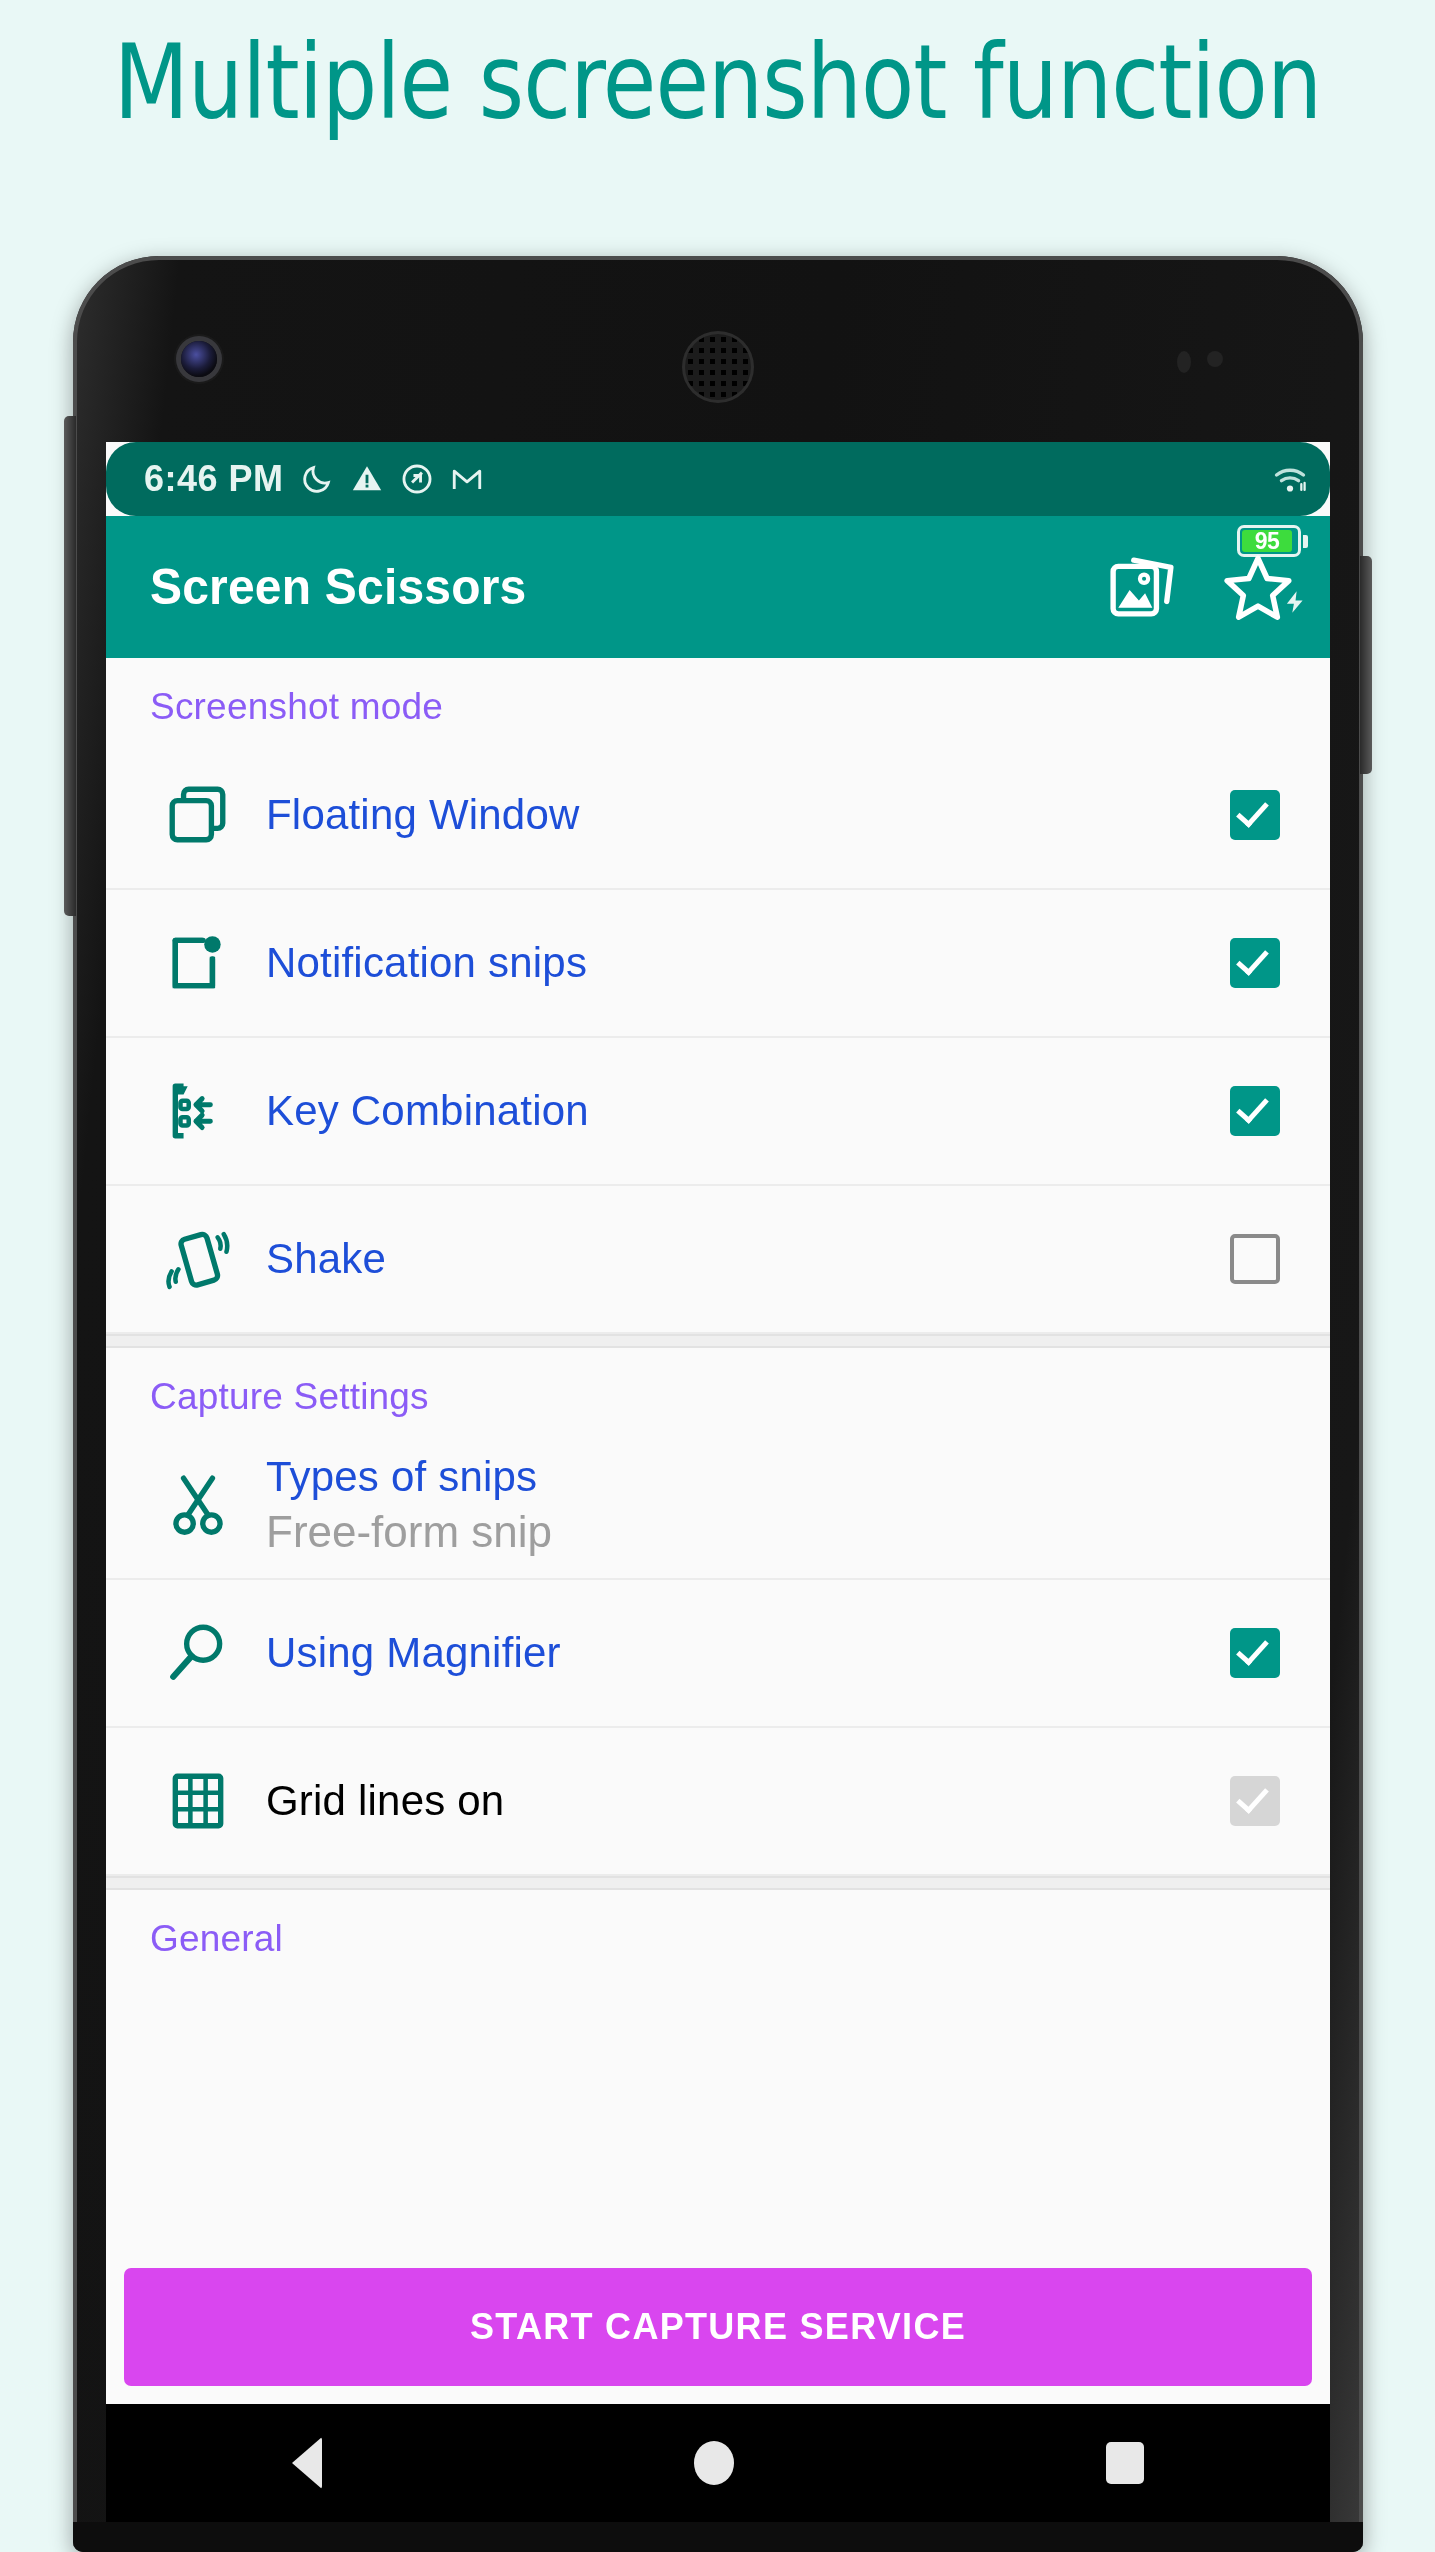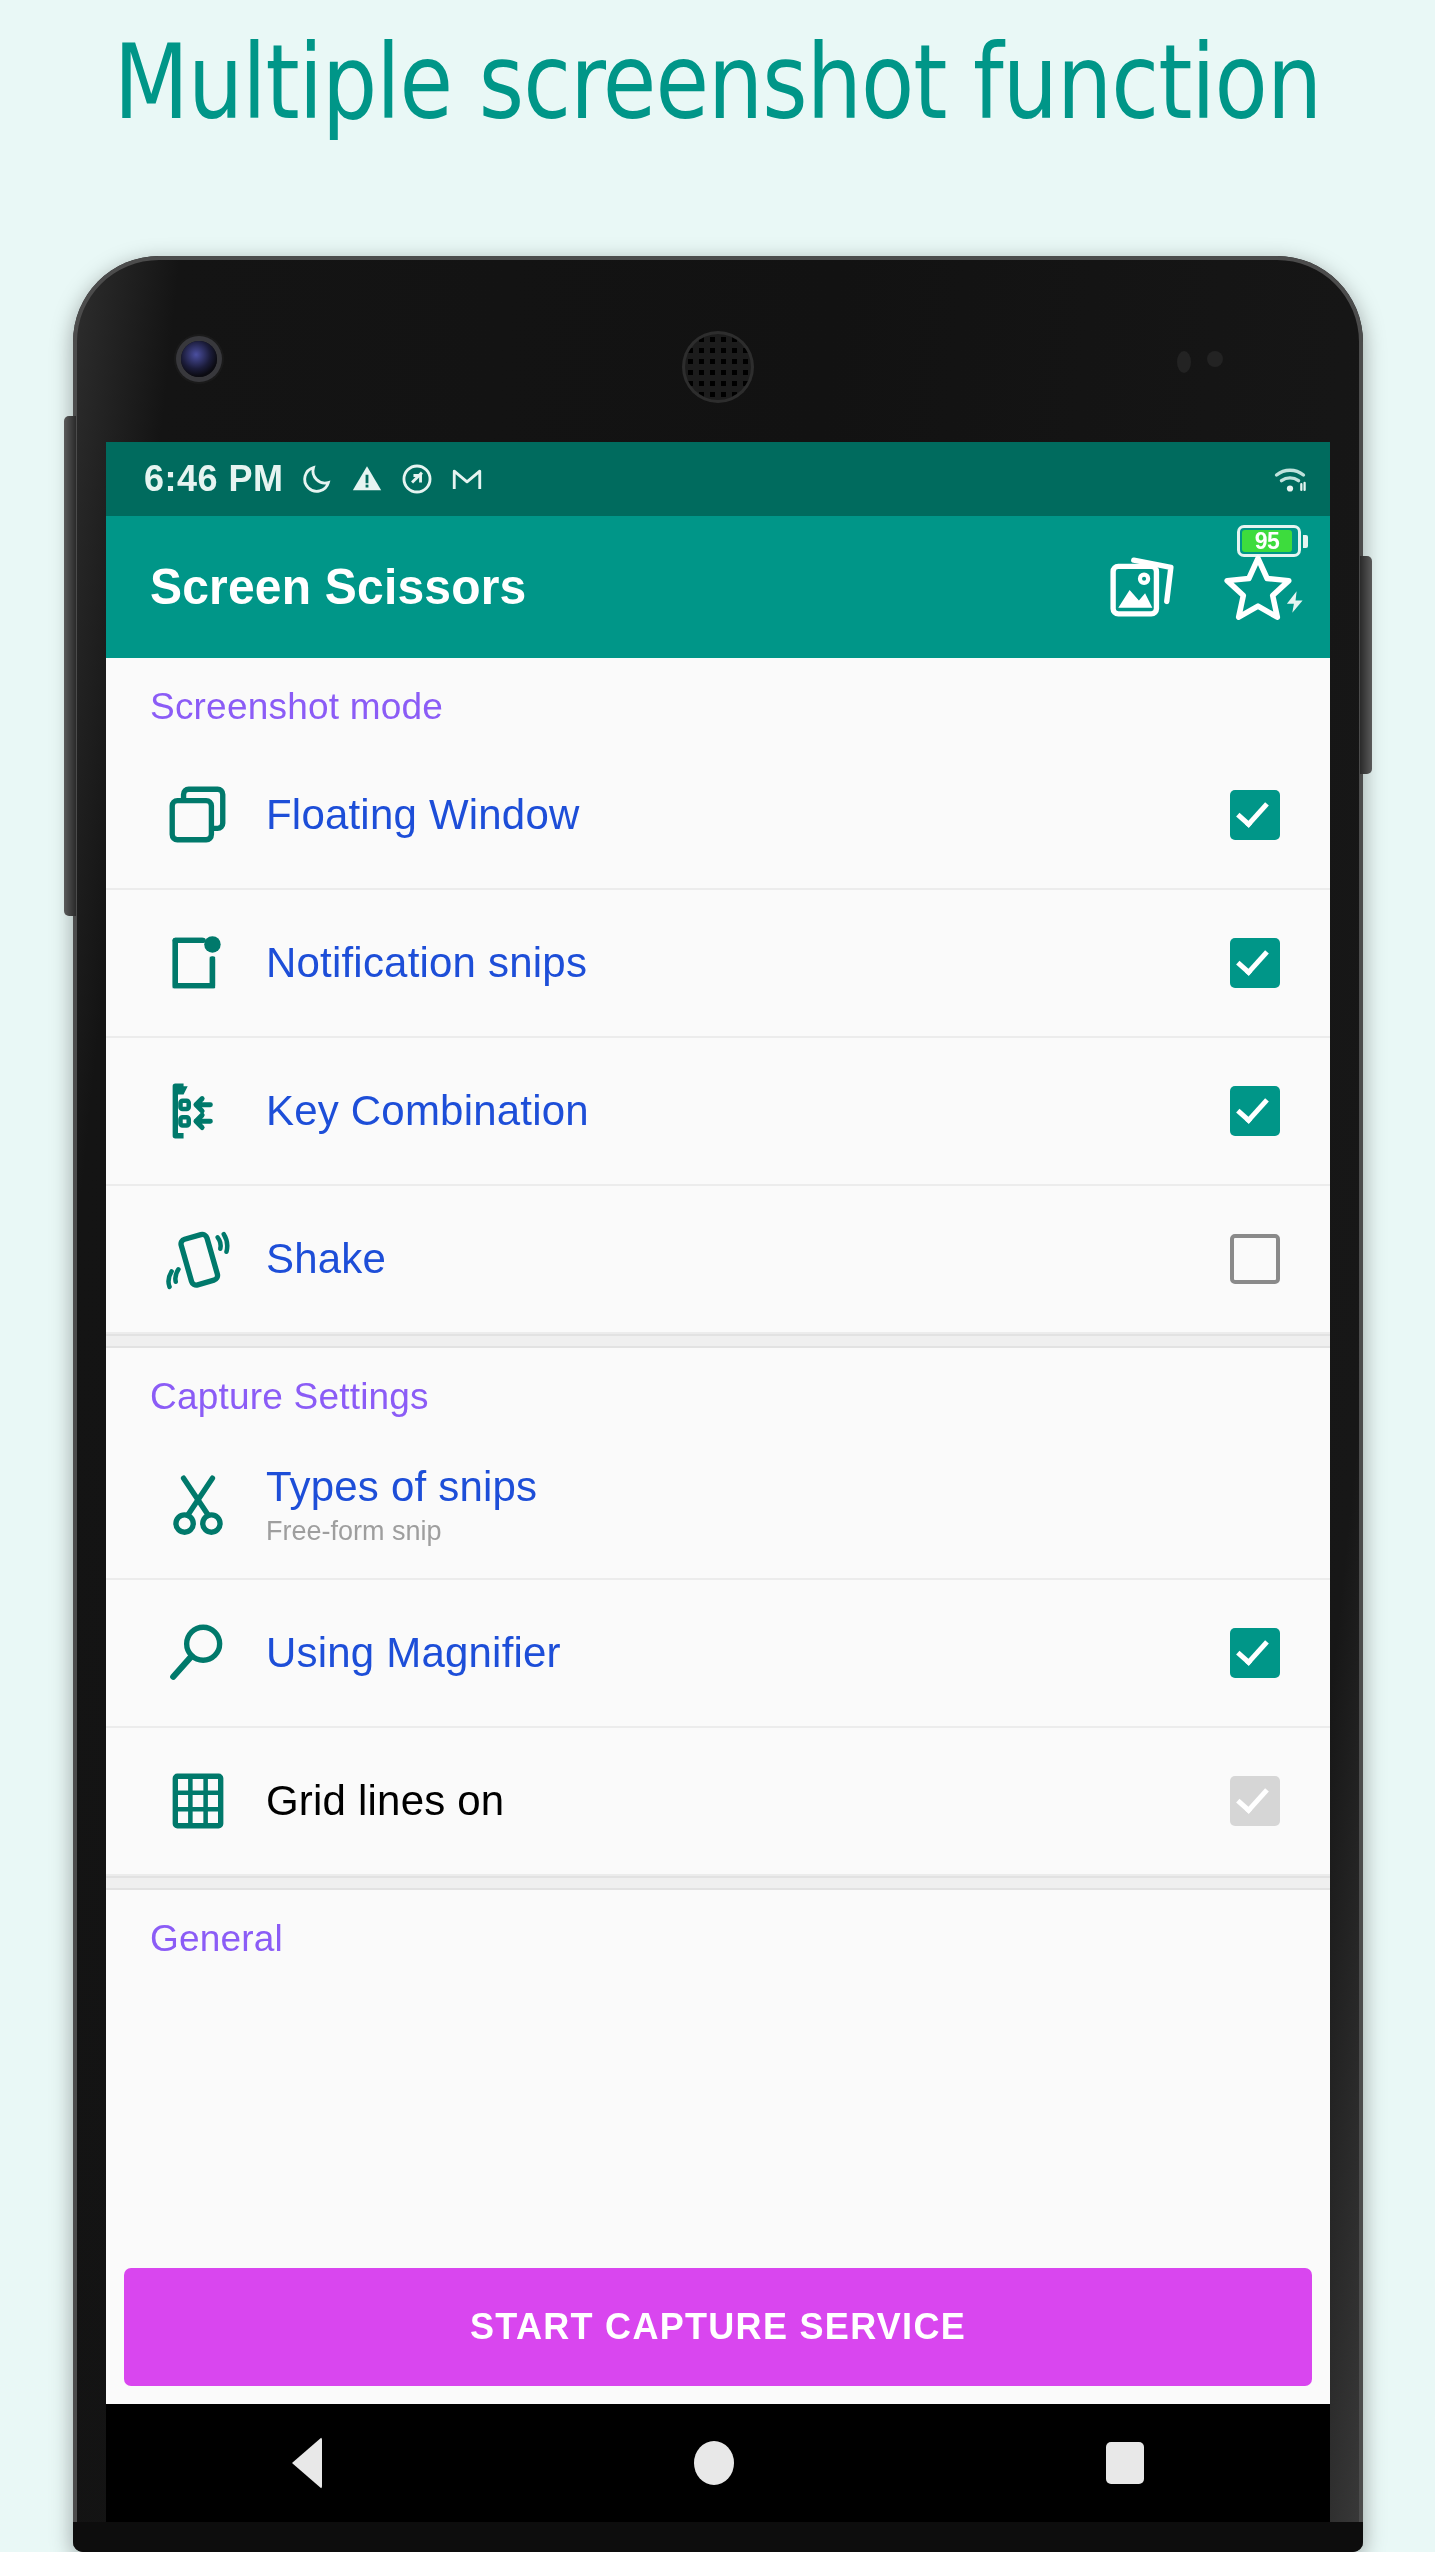--- a/index.html
+++ b/index.html
@@ -113,20 +113,21 @@
   }
 
   
   .statusbar {
     height: 74px;
     background: #006b5e;
     display: flex;
     align-items: center;
     padding: 0 22px 0 38px;
     color: #e6f4f1;
+    border-radius: 30px;
   }
   .sb-time {
     font-size: 36px;
     font-weight: 700;
     letter-spacing: .5px;
     font-family: "Liberation Sans", sans-serif;
   }
   .sb-left-icons { display: flex; align-items: center; gap: 16px; margin-left: 16px; }
   .sb-spacer { flex: 1; }
   .sb-right-icons { display: flex; align-items: flex-end; gap: 28px; flex-direction: column; }
@@ -213,21 +214,21 @@
   .row-text { flex: 1; padding-left: 14px; }
   .row-title {
     font-size: 42px;
     color: #1d4ed8;
     font-family: "Liberation Sans Narrow", "Liberation Sans", sans-serif;
     letter-spacing: .2px;
     line-height: 1.12;
   }
   .row-title.disabled { color: #000000; }
   .row-sub {
-    font-size: 27px;
+    font-size: 44px;
     color: #9e9e9e;
     margin-top: 6px;
     font-family: "Liberation Sans Narrow", "Liberation Sans", sans-serif;
   }
 
   .checkbox {
     width: 50px; height: 50px;
     border-radius: 5px;
     margin-right: 12px;
     position: relative;

